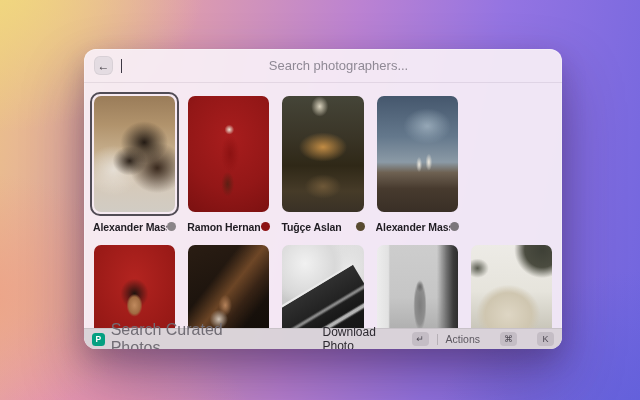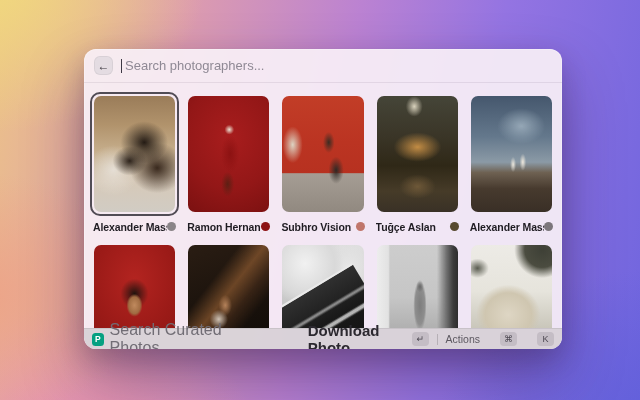--- a/index.html
+++ b/index.html
@@ -35,21 +35,21 @@
     border-radius: 6px; background: #e4dce2;
     box-shadow: inset 0 0 0 1px rgba(0,0,0,0.05);
     display: grid; place-items: center;
     color: #36323a; font-size: 12px; line-height: 1; cursor: pointer;
   }
   .search-wrap { position: relative; flex: 1; display: flex; align-items: center; }
   .caret { width: 1px; height: 14px; background: #3d3844; flex: 0 0 auto; }
   .search-input {
     flex: 1; border: none; outline: none; background: transparent;
     font-family: "Liberation Sans", sans-serif;
-    font-size: 13px; color: #2b2731; padding-left: 3px; height: 20px;
+    font-size: 13px; color: #2b2731; padding-left: 3px; height: 20px; text-align: center;
   }
   .search-input::placeholder { color: #8f8995; opacity: 1; }
 
   
   .content {
     position: absolute; left: 0; right: 0; top: 34px; bottom: 21px;
     overflow: hidden; padding: 9px 5px 0 5px;
   }
   .grid-row {
     display: grid; grid-template-columns: repeat(5, 1fr);
@@ -147,21 +147,21 @@
     border-radius: 0 0 11px 11px;
   }
   .pexels-logo {
     width: 13px; height: 13px; border-radius: 3.5px; background: #05a081;
     color: #ffffff; font-size: 8.5px; font-weight: 700;
     display: grid; place-items: center; line-height: 1;
   }
   .footer-left-label { font-size: 16px; color: #716d75; }
   .footer-spacer { flex: 1; }
   .primary-action { display: flex; align-items: center; gap: 5px; cursor: pointer; }
-  .primary-label { font-size: 15px; font-weight: 700; color: #2c2930; margin-left: 38px; }
+  .primary-label { font-size: 12px; font-weight: 400; color: #2c2930; margin-left: 38px; }
   .key-badge {
     min-width: 17px; height: 14px; padding: 0 3px; border-radius: 4px;
     background: rgba(125,115,128,0.22); color: #4d4852;
     font-size: 9px; display: grid; place-items: center; line-height: 1;
   }
   .footer-divider { width: 1px; height: 11px; background: rgba(0,0,0,0.16); margin: 0 2px; }
   .actions-group { display: flex; align-items: center; gap: 20px; cursor: pointer; }
   .actions-label { font-size: 10.5px; color: #5c5860; }
 </style>
 </head>
@@ -191,29 +191,20 @@
           <span class="dot" style="background-color: rgb(138, 132, 136);"></span>
         </div>
       </div>
       <div class="cell">
         <div class="thumb-wrap">
             <div class="thumb p2"></div>
           </div>
         <div class="caption">
           <span class="pname">Ramon Hernandez</span>
           <span class="dot" style="background-color: rgb(141, 19, 21);"></span>
-        </div>
-      </div>
-      <div class="cell">
-        <div class="thumb-wrap">
-            <div class="thumb p3"></div>
-          </div>
-        <div class="caption">
-          <span class="pname">Subhro Vision</span>
-          <span class="dot" style="background-color: rgb(192, 118, 107);"></span>
         </div>
       </div>
       <div class="cell">
         <div class="thumb-wrap">
             <div class="thumb p4"></div>
           </div>
         <div class="caption">
           <span class="pname">Tuğçe Aslan</span>
           <span class="dot" style="background-color: rgb(88, 74, 48);"></span>
         </div>

